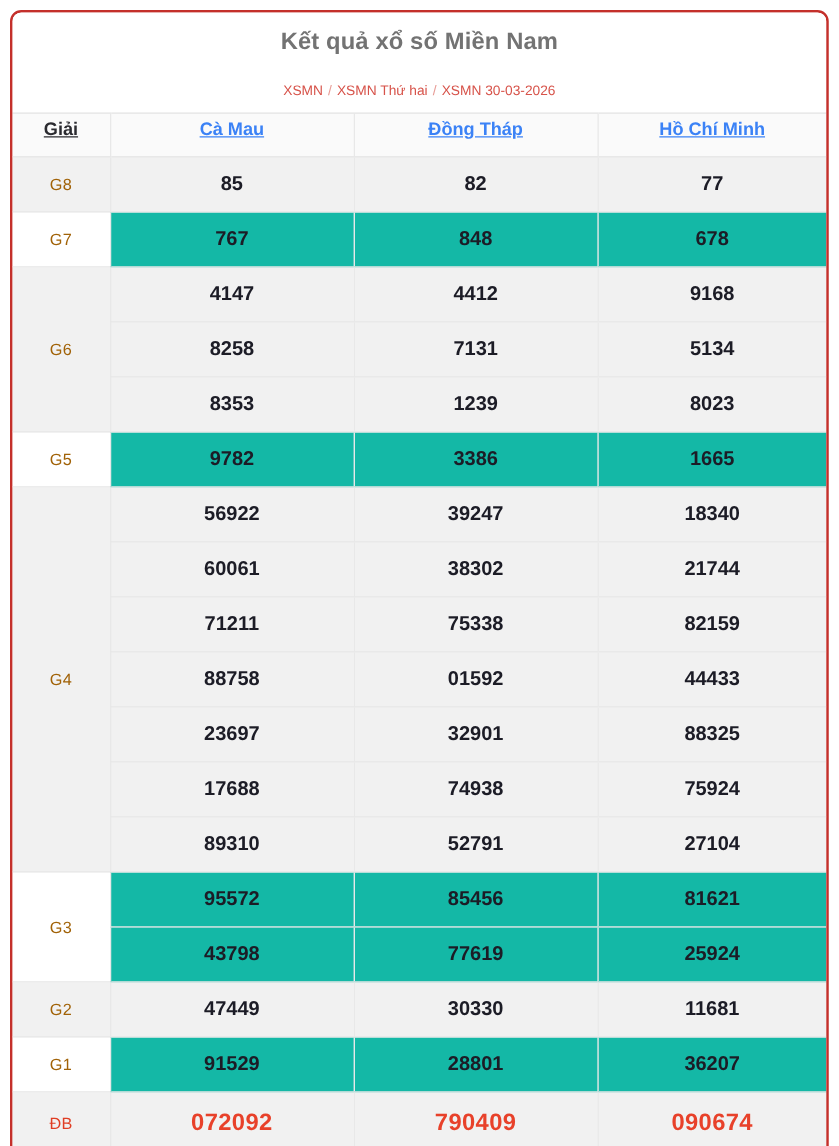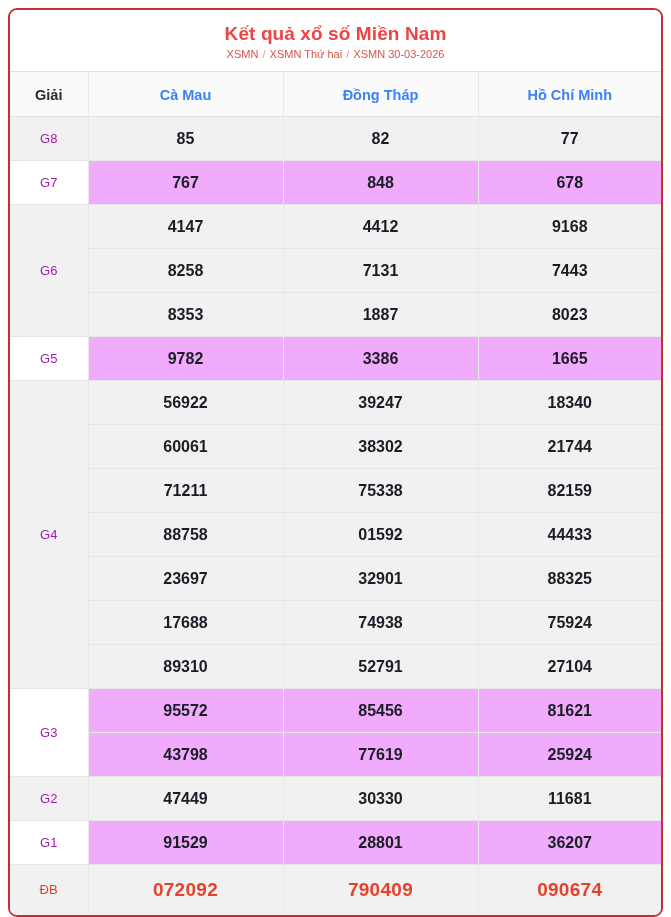--- a/index.html
+++ b/index.html
@@ -34,24 +34,24 @@
 
   
   .card-header {
     background: #ffffff;
     text-align: center;
     padding: 12px 6px 10px 6px;
   }
   .kq-title {
     font-size: 19px;
     font-weight: bold;
-    color: #ef4444;
+    color: #737373;
     line-height: 1.25;
     letter-spacing: 0.1px;
-    margin: 0 0 1px 0;
+    margin: 0 0 20px 0;
   }
   .kq-breadcrumb {
     font-size: 11px;
     color: #d7534a;
     line-height: 1.3;
     margin: 0;
     white-space: nowrap;
   }
   .kq-breadcrumb .sep {
     color: #e79a94;
@@ -65,27 +65,28 @@
     table-layout: fixed;
   }
   table.kq-table col.c-label { width: 78px; }
   table.kq-table col.c-prov1 { width: 195px; }
   table.kq-table col.c-prov2 { width: 195px; }
   table.kq-table col.c-prov3 { width: 183px; }
 
   thead th {
     font-weight: bold;
     font-size: 14.5px;
-    padding: 15px 4px 13px 4px;
+    padding: 5px 4px 13px 4px;
     border-top: 1px solid #e2e2e2;
     border-bottom: 1px solid #e2e2e2;
     border-left: 1px solid #e8e8e8;
     background: #fafafa;
     text-align: center;
     vertical-align: middle;
+    text-decoration: underline;
   }
   thead th.th-label {
     color: #2b2b30;
     border-left: none;
     text-align: center;
   }
   thead th.th-prov {
     color: #3b82f6;
   }
 
@@ -97,27 +98,27 @@
     font-size: 16px;
     font-weight: bold;
     color: #1c1c26;
     height: 44px;
     padding: 2px 4px;
   }
   tbody td.cell-label {
     border-left: none;
     font-size: 13px;
     font-weight: normal;
-    color: #a21caf;
+    color: #a16207;
     letter-spacing: 0.2px;
   }
 
   
   tr.band-gray td { background: #f1f1f1; }
-  tr.band-white td { background: #f0abfc; }
+  tr.band-white td { background: #14b8a6; }
   td.cell-label.band-gray { background: #f1f1f1; }
   td.cell-label.band-white { background: #ffffff; margin-left: 36px; }
 
   
   tr.row-db td { height: 50px; }
   td.cell-db-label {
     color: #e03e24 !important;
     font-size: 13px;
     font-weight: normal;
   }
@@ -177,25 +178,25 @@
           </tr>
           <tr class="band-gray">
             <td class="cell-label band-gray" rowspan="3">G6</td>
             <td>4147</td>
             <td>4412</td>
             <td>9168</td>
           </tr>
           <tr class="band-gray">
             <td>8258</td>
             <td>7131</td>
-            <td>7443</td>
+            <td>5134</td>
           </tr>
           <tr class="band-gray">
             <td>8353</td>
-            <td>1887</td>
+            <td>1239</td>
             <td>8023</td>
           </tr>
           <tr class="band-white">
             <td class="cell-label band-white" rowspan="1">G5</td>
             <td>9782</td>
             <td>3386</td>
             <td>1665</td>
           </tr>
           <tr class="band-gray">
             <td class="cell-label band-gray" rowspan="7">G4</td>

